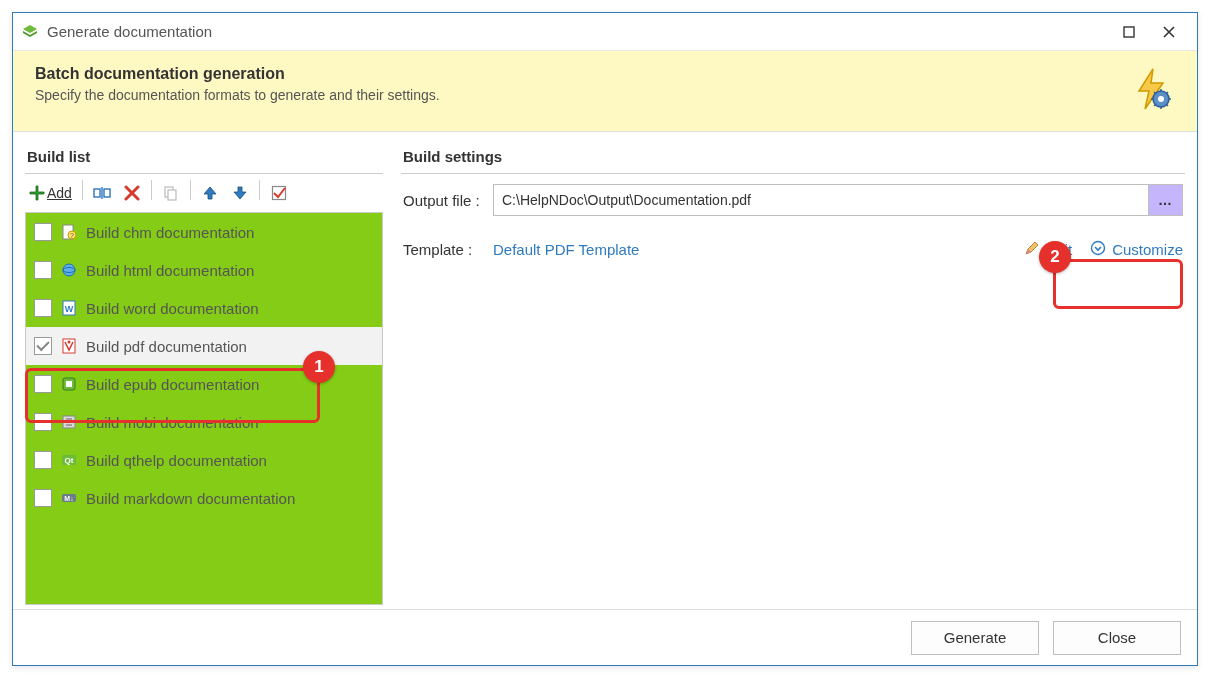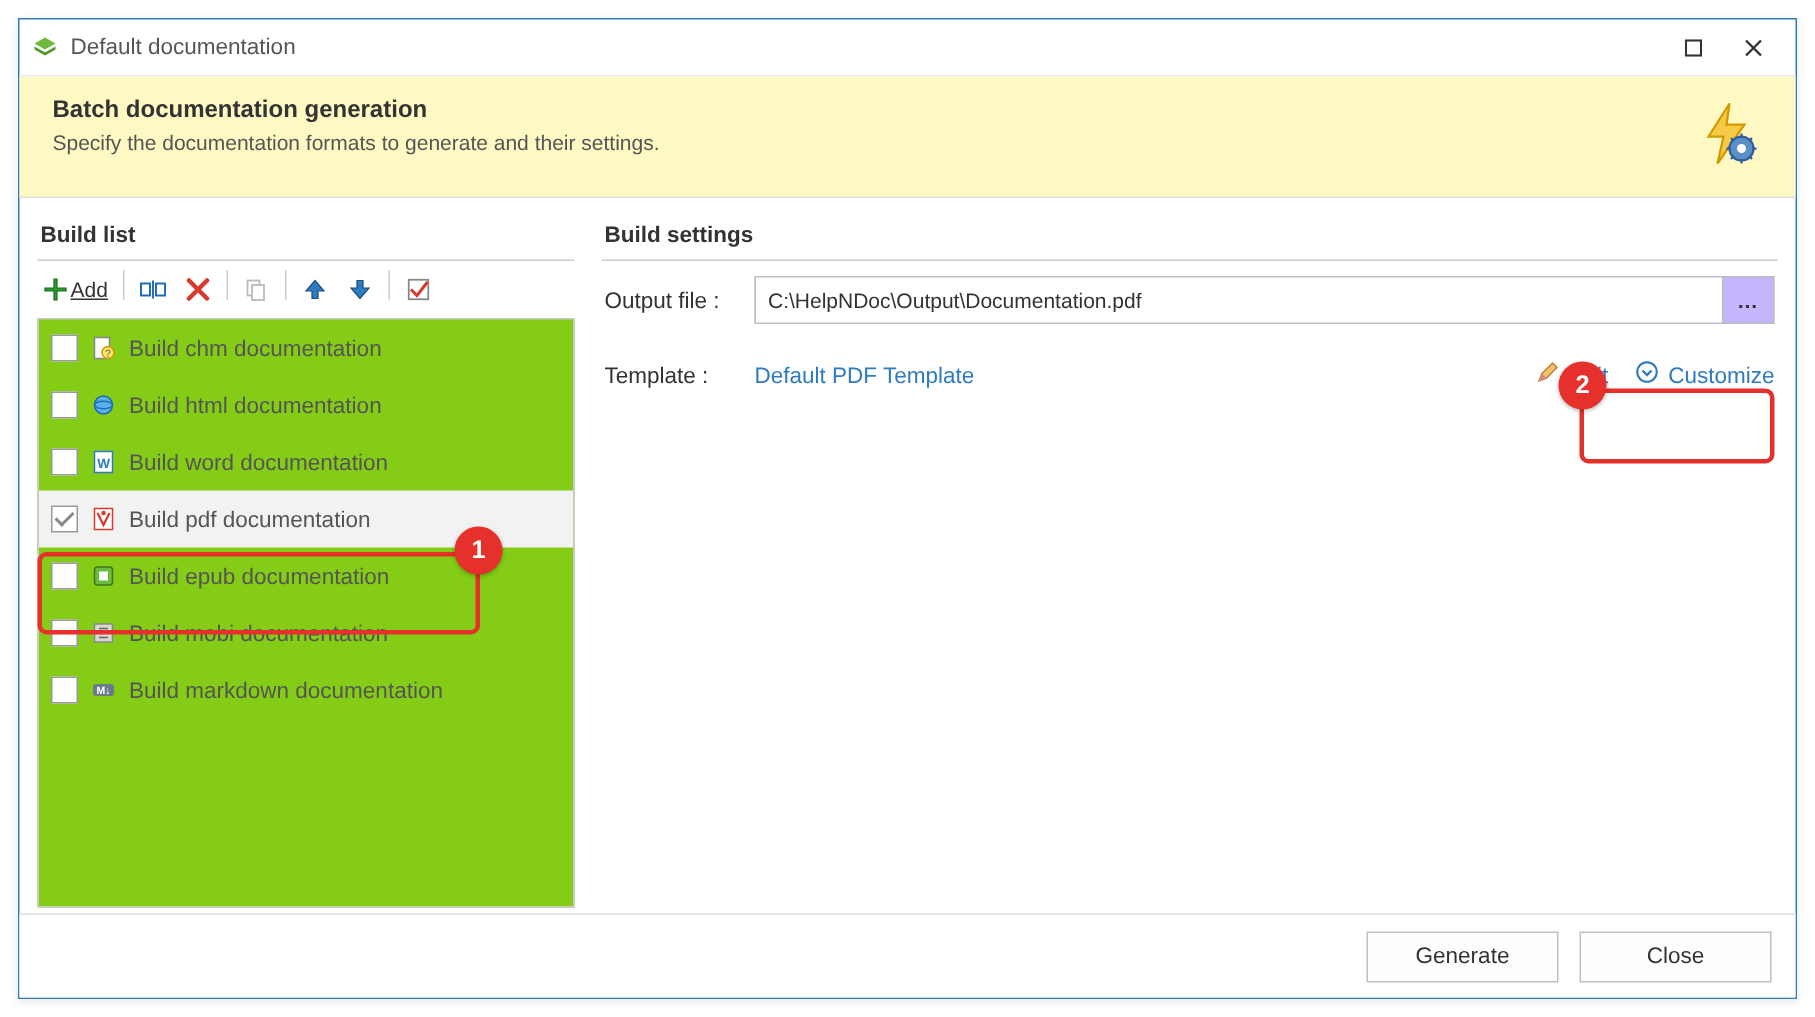--- a/index.html
+++ b/index.html
@@ -93,21 +93,21 @@
   }
   .callout1.c1 { left:12px; top:355px; width:295px; height:55px; }
   .callout-badge {
     position:absolute; width:32px; height:32px; border-radius:50%;
     background:#e6302b; color:#fff; display:flex; align-items:center; justify-content:center;
     font-weight:bold; font-size:17px; box-shadow:0 1px 3px rgba(0,0,0,.3);
   }
   .callout-badge.b1 { left:290px; top:338px; }
   .callout1.c2 { left:1040px; top:246px; width:130px; height:50px; }
   .callout-badge.b2 { left:1026px; top:228px; }
-  .settings-row { display:flex; align-items:center; gap:10px; padding:6px 2px; }
+  .settings-row { display:flex; align-items:center; padding:6px 2px; }
   .settings-label { width:90px; color:#333; font-size:15px; }
   .out-field {
     flex:1; height:32px; border:1px solid #bfbfbf; display:flex; align-items:center;
     background:#c4b5fd;
   }
   .out-field input {
     flex:1; border:none; outline:none; height:100%; padding:0 8px; font-size:14px; color:#333;
   }
   .out-ell { width:34px; height:100%; border-left:1px solid #bfbfbf; display:flex; align-items:center; justify-content:center; color:#333; font-weight:bold; letter-spacing:1px; }
   .tmpl-link { color:#2f7bbf; font-size:15px; }
@@ -127,21 +127,21 @@
 
 <div class="window">
 
   <div class="titlebar">
     <span class="app-icon">
       <svg width="16" height="16" viewBox="0 0 16 16">
           <path d="M8 1 L1 5 L8 9 L15 5 Z" fill="#6dbb3a"></path>
           <path d="M1 7 L8 11 L15 7 L15 9 L8 13 L1 9 Z" fill="#4a9a21"></path>
         </svg>
     </span>
-    <span>Default documentation</span>
+    <span>Generate documentation</span>
     <span class="spacer"></span>
     <div class="win-btn">
       <svg width="12" height="12" viewBox="0 0 12 12">
           <rect x="1" y="1" width="10" height="10" fill="none" stroke="#333" stroke-width="1.4"></rect>
         </svg>
     </div>
     <div class="win-btn">
       <svg width="12" height="12" viewBox="0 0 12 12">
           <path d="M1 1 L11 11 M11 1 L1 11" stroke="#333" stroke-width="1.6"></path>
         </svg>
@@ -287,20 +287,30 @@
                 <line x1="5" y1="8" x2="11" y2="8" stroke="#666"></line>
                 <line x1="5" y1="11" x2="11" y2="11" stroke="#666"></line>
               </svg>
             </span>
             <span class="item-label">Build mobi documentation</span>
           </div>
           <div class="item">
             <span class="chk"></span>
             <span class="fi">
               <svg width="16" height="16" viewBox="0 0 16 16">
+                <rect x="1" y="3" width="14" height="10" rx="2" fill="#6dbb3a"></rect>
+                <text x="8" y="11" font-size="8" text-anchor="middle" fill="#fff" font-weight="bold">Qt</text>
+              </svg>
+            </span>
+            <span class="item-label">Build qthelp documentation</span>
+          </div>
+          <div class="item">
+            <span class="chk"></span>
+            <span class="fi">
+              <svg width="16" height="16" viewBox="0 0 16 16">
                 <rect x="1" y="4" width="14" height="8" rx="2" fill="#6a7a8a"></rect>
                 <text x="8" y="10.5" font-size="7" text-anchor="middle" fill="#fff" font-weight="bold">M↓</text>
               </svg>
             </span>
             <span class="item-label">Build markdown documentation</span>
           </div>
         </div>
     </div>
 
     <div class="panel-right">

